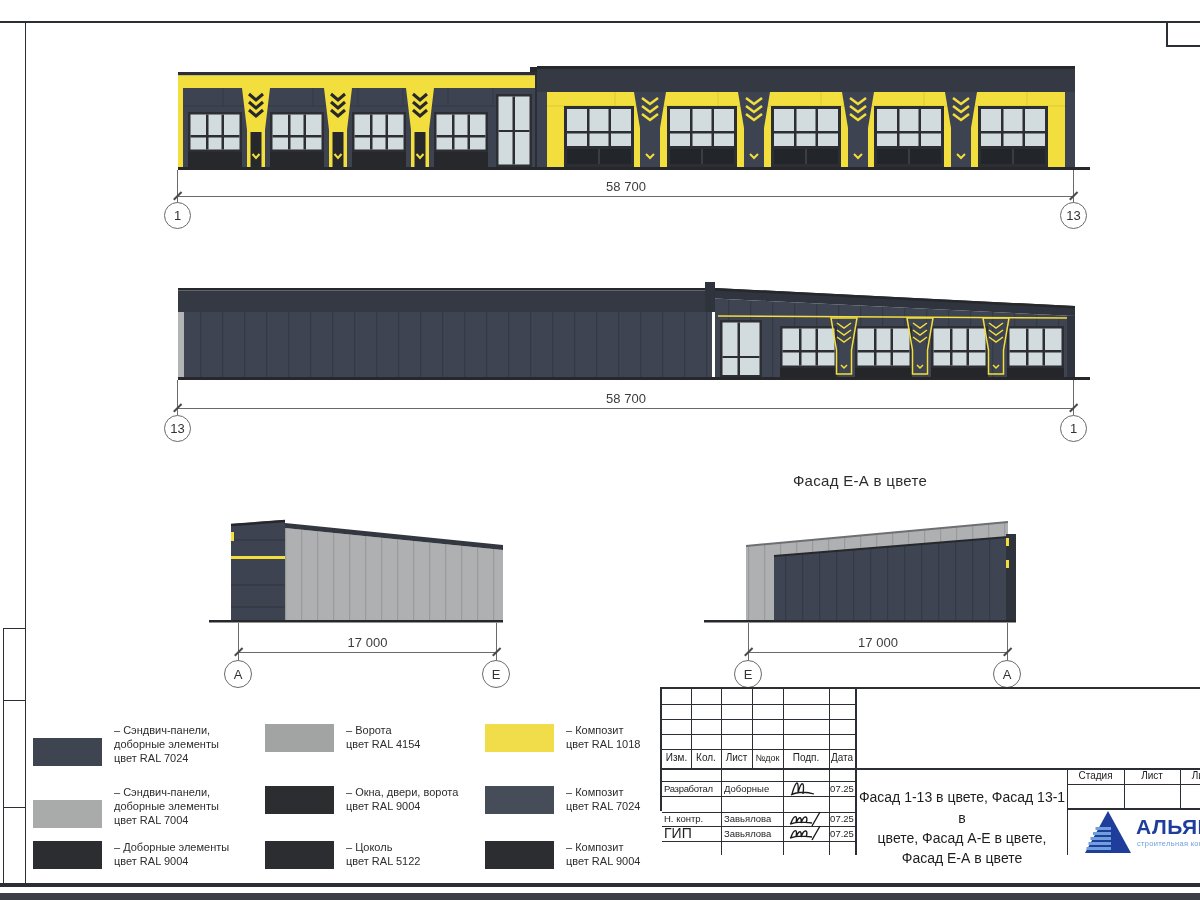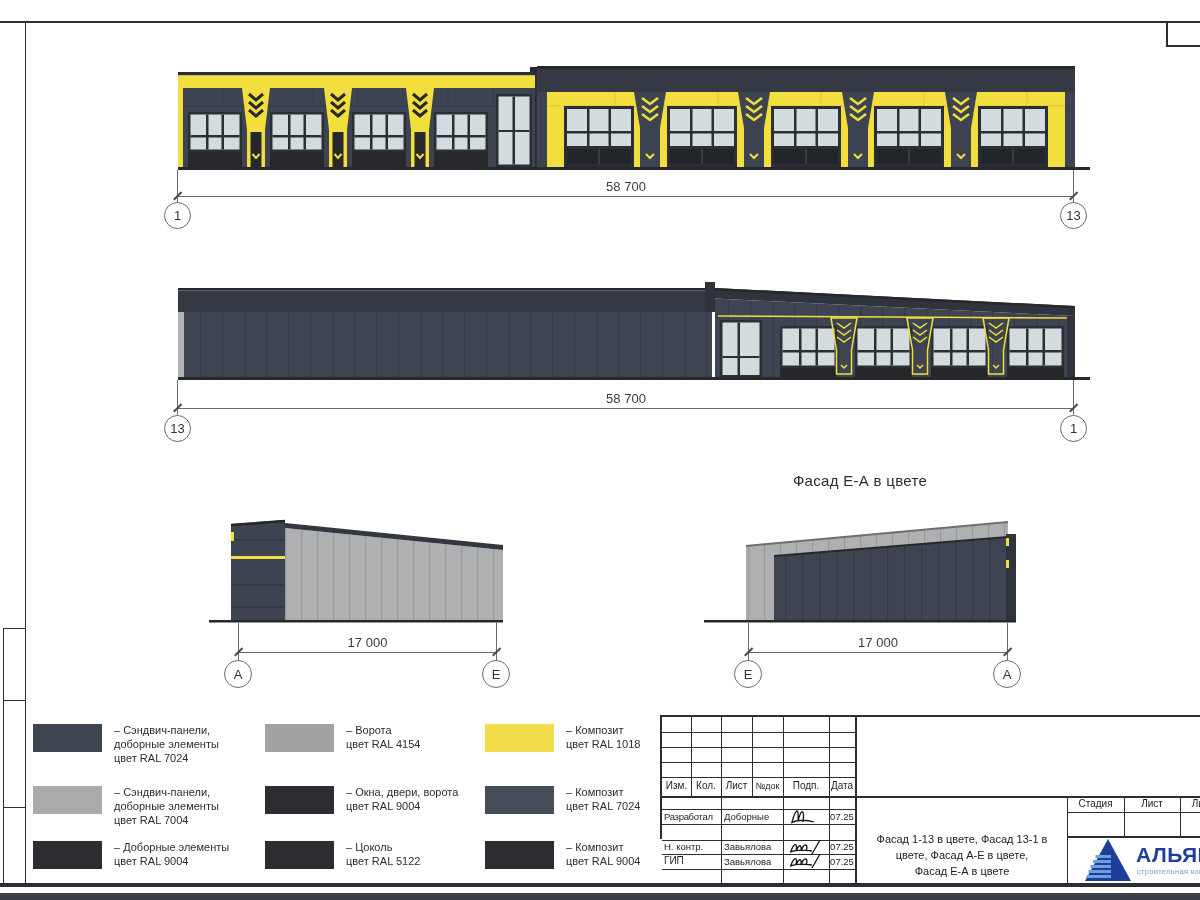--- a/index.html
+++ b/index.html
@@ -8,24 +8,24 @@
   .abs{position:absolute;}
   .fline{position:absolute;background:var(--frame_line);}
   .vtitle{position:absolute;text-align:center;font-size:15px;letter-spacing:.3px;color:#2c2c2c;}
   .dim-label{position:absolute;text-align:center;font-size:13px;color:#3c3c3c;}
   .ext{position:absolute;width:1px;background:#6a6a6a;}
   .dline{position:absolute;height:1px;background:#6a6a6a;}
   .tick{position:absolute;width:11px;height:1.5px;background:#4a4a4a;transform:rotate(-45deg);}
   .bubble{position:absolute;border:1px solid #6a6a6a;border-radius:50%;background:#fff;
           display:flex;align-items:center;justify-content:center;font-size:13px;color:#333;box-sizing:border-box;}
   .b27{width:27px;height:27px;} .b28{width:28px;height:28px;}
-  .lg-item{position:absolute;display:flex;align-items:flex-start;}
+  .lg-item{position:absolute;display:flex;align-items:flex-end;}
   .swatch{width:69px;height:28px;flex:0 0 69px;}
   .lg-label{margin-left:12px;font-size:11px;line-height:1.27;color:#2d2d2d;white-space:pre-line;}
-  .stamp{position:absolute;left:660px;top:715px;width:540px;height:124px;
+  .stamp{position:absolute;left:660px;top:687px;width:540px;height:124px;
          border-top:2px solid var(--frame_line);border-left:2px solid var(--frame_line);box-sizing:border-box;}
   .sl{position:absolute;background:var(--frame_line);}
   .st{position:absolute;display:flex;align-items:center;justify-content:center;text-align:center;
       font-size:10px;color:#1d1d1d;white-space:pre-line;line-height:1.45;}
   .st.left{justify-content:flex-start;}
   .logo-name{position:absolute;font-size:21px;font-weight:bold;color:var(--logo_blue);letter-spacing:.5px;}
   .logo-sub{position:absolute;font-size:7.5px;color:var(--logo_light_blue);letter-spacing:.3px;white-space:nowrap;}
 </style>
 </head>
 <body>
@@ -336,32 +336,32 @@
     <div class="st" style="left:167px;top:92px;width:26px;height:15px;font-size:9.5px">07.25</div>
     <svg class="abs" style="left:126px;top:87px" width="38" height="22" viewBox="0 0 38 22">
       <path d="M4 18 C8 4 11 3 10 17 C13 5 17 4 15 18 M3 19 C10 15 20 16 26 18" stroke="#1a1a1a" stroke-width="1.3" fill="none"></path>
     </svg>
     <div class="st left" style="left:2px;top:123px;width:57px;height:14px;font-size:9.5px">Н. контр.</div>
     <div class="st left" style="left:62px;top:123px;width:58px;height:14px;font-size:9.5px">Завьялова</div>
     <div class="st" style="left:167px;top:123px;width:26px;height:14px;font-size:9.5px">07.25</div>
     <svg class="abs" style="left:126px;top:121px" width="38" height="18" viewBox="0 0 38 18">
       <path d="M3 13 C6 5 10 4 8 13 C11 6 14 6 13 13 C16 4 21 6 18 13 M24 16 L32 2 M2 14 C10 11 18 12 24 13" stroke="#1a1a1a" stroke-width="1.4" fill="none"></path>
     </svg>
-    <div class="st left" style="left:2px;top:137px;width:57px;height:15px;font-size:10px">ГИП</div>
+    <div class="st left" style="left:2px;top:137px;width:57px;height:15px;font-size:14px">ГИП</div>
     <div class="st left" style="left:62px;top:137px;width:58px;height:15px;font-size:9.5px">Завьялова</div>
     <div class="st" style="left:167px;top:137px;width:26px;height:15px;font-size:9.5px">07.25</div>
     <svg class="abs" style="left:126px;top:135px" width="38" height="18" viewBox="0 0 38 18">
       <path d="M3 13 C6 5 10 4 8 13 C11 6 14 6 13 13 C16 4 21 6 18 13 M24 16 L32 2 M2 14 C10 11 18 12 24 13" stroke="#1a1a1a" stroke-width="1.4" fill="none"></path>
     </svg>
 
     <div class="st" style="left:405px;top:79px;width:57px;height:16px">Стадия</div>
     <div class="st" style="left:462px;top:79px;width:56px;height:16px">Лист</div>
     <div class="st" style="left:518px;top:79px;width:56px;height:16px">Листов</div>
 
-    <div class="st" style="left:195px;top:112px;width:210px;height:54px;font-size:11px">Фасад 1-13 в цвете, Фасад 13-1 в
+    <div class="st" style="left:195px;top:112px;width:210px;height:54px;font-size:14px">Фасад 1-13 в цвете, Фасад 13-1 в
 цвете, Фасад А-Е в цвете,
 Фасад Е-А в цвете</div>
 
     <svg class="abs" style="left:423px;top:122px" width="46" height="42" viewBox="0 0 46 42">
       <polygon points="23,0 46,42 0,42" fill="var(--logo_blue)"></polygon>
       <rect x="1.5" y="36" width="24.5" height="3" fill="var(--logo_light_blue)"></rect>
       <rect x="3.5" y="31" width="22.5" height="3" fill="var(--logo_light_blue)"></rect>
       <rect x="5.5" y="26" width="20.5" height="3" fill="var(--logo_light_blue)"></rect>
       <rect x="8" y="21" width="18" height="3" fill="var(--logo_light_blue)"></rect>
       <rect x="10.5" y="16" width="15.5" height="3" fill="var(--logo_light_blue)"></rect>

